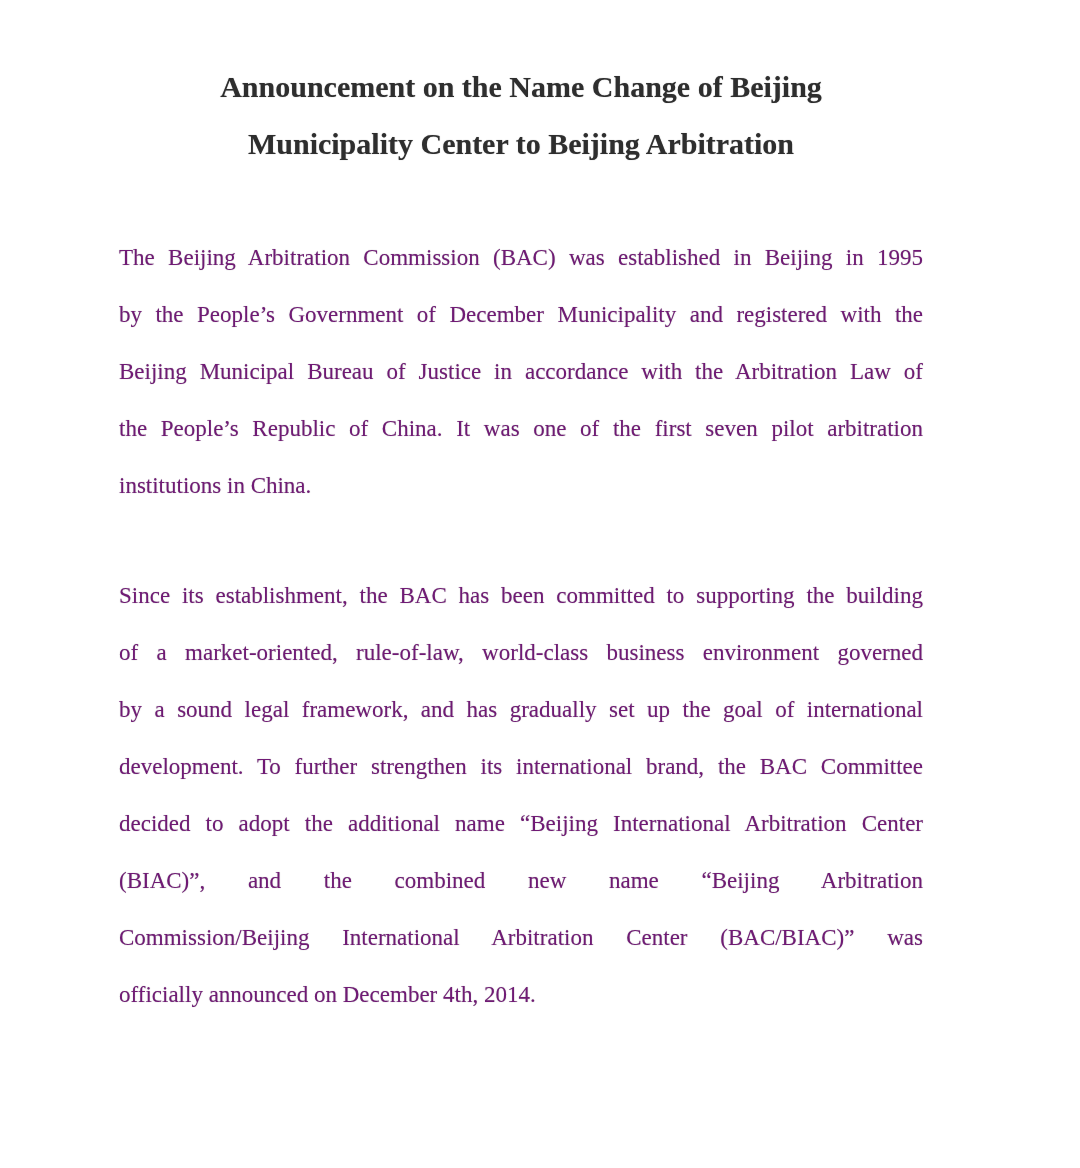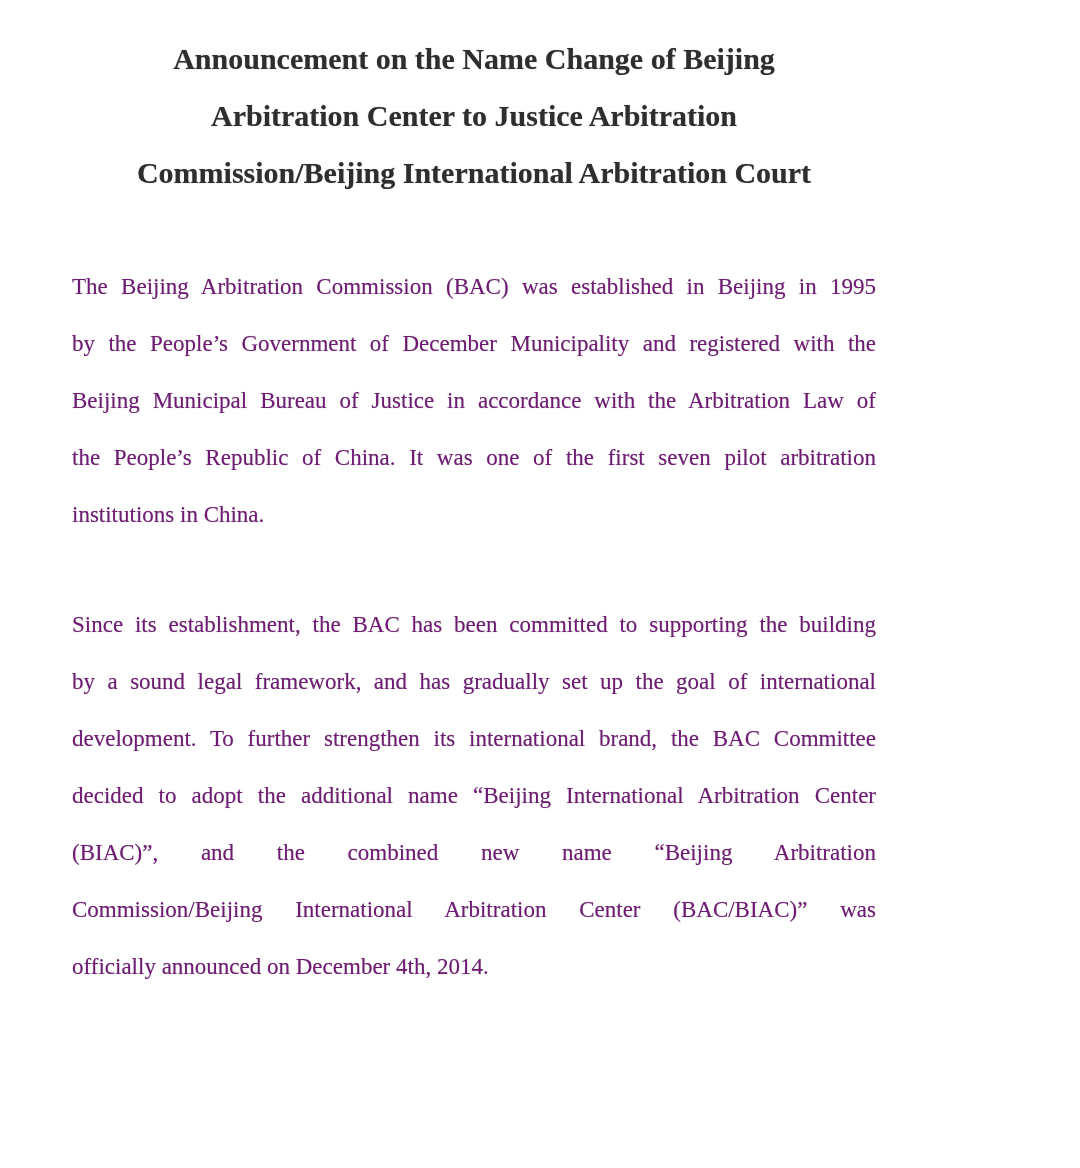--- a/index.html
+++ b/index.html
@@ -9,23 +9,23 @@
   }
   .page {
     position: relative;
     width: 1080px;
     height: 1168px;
     background: #ffffff;
     overflow: hidden;
     font-family: "Liberation Serif", "DejaVu Serif", serif;
   }
   .content {
-    margin: 0 72px;
+    margin: 0 119px;
     width: 804px;
-    padding-top: 30px;
+    padding-top: 58px;
   }
   .doc-title {
     text-align: center;
     color: #2e2e2e;
     font-weight: bold;
     font-size: 30px;
     text-shadow: 0 0 1px rgba(46,46,46,0.45);
   }
   .title-line {
     line-height: 57px;
@@ -51,34 +51,34 @@
   }
 </style>
 </head>
 <body>
 
 <div class="page">
   <div class="content">
 
     <div class="doc-title">
       <div class="title-line">Announcement on the Name Change of Beijing</div>
-      <div class="title-line">Arbitration Center to Justice Arbitration</div>
-      <div class="title-line">Commission/Beijing International Arbitration Court</div>
+      <div class="title-line">Municipality Center to Beijing Arbitration</div>
     </div>
 
     <div class="para para-1">
       <div class="line">The Beijing Arbitration Commission (BAC) was established in Beijing in 1995</div>
       <div class="line">by the People’s Government of December Municipality and registered with the</div>
       <div class="line">Beijing Municipal Bureau of Justice in accordance with the Arbitration Law of</div>
       <div class="line">the People’s Republic of China. It was one of the first seven pilot arbitration</div>
       <div class="line last">institutions in China.</div>
     </div>
 
     <div class="para para-2">
       <div class="line">Since its establishment, the BAC has been committed to supporting the building</div>
+      <div class="line">of a market-oriented, rule-of-law, world-class business environment governed</div>
       <div class="line">by a sound legal framework, and has gradually set up the goal of international</div>
       <div class="line">development. To further strengthen its international brand, the BAC Committee</div>
       <div class="line">decided to adopt the additional name “Beijing International Arbitration Center</div>
       <div class="line">(BIAC)”, and the combined new name “Beijing Arbitration</div>
       <div class="line">Commission/Beijing International Arbitration Center (BAC/BIAC)” was</div>
       <div class="line last">officially announced on December 4th, 2014.</div>
     </div>
 
   </div>
 </div>

